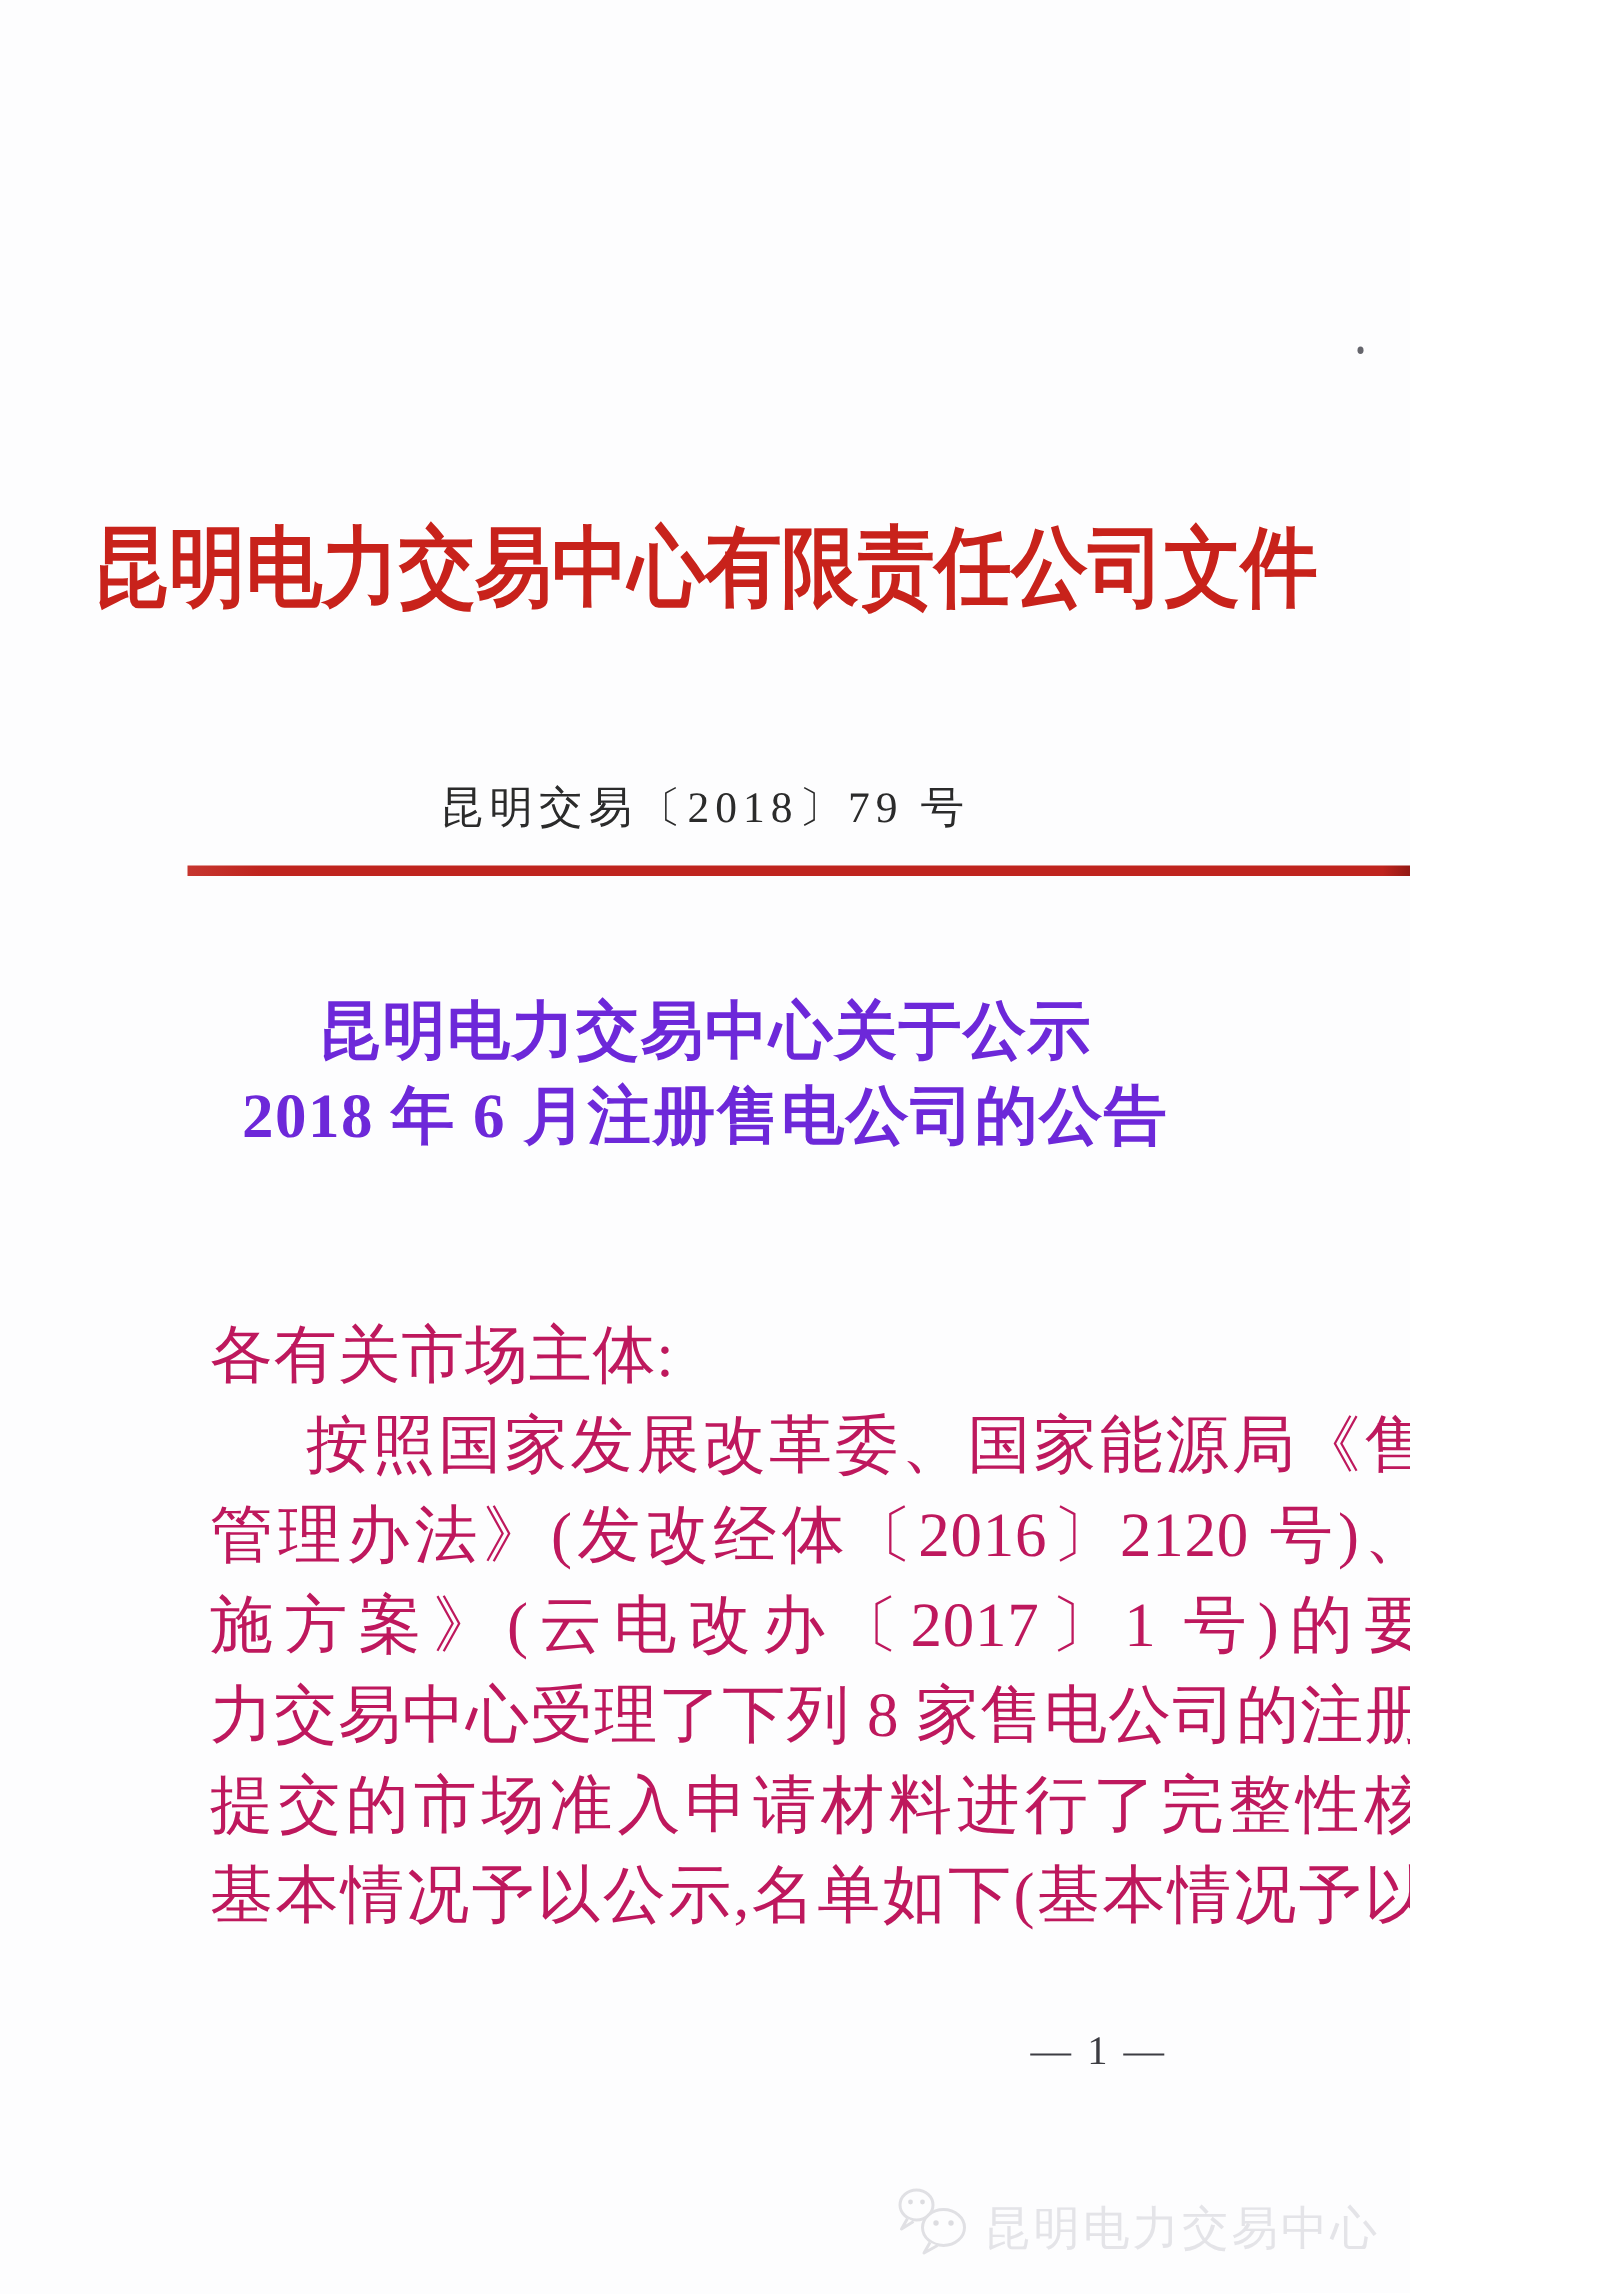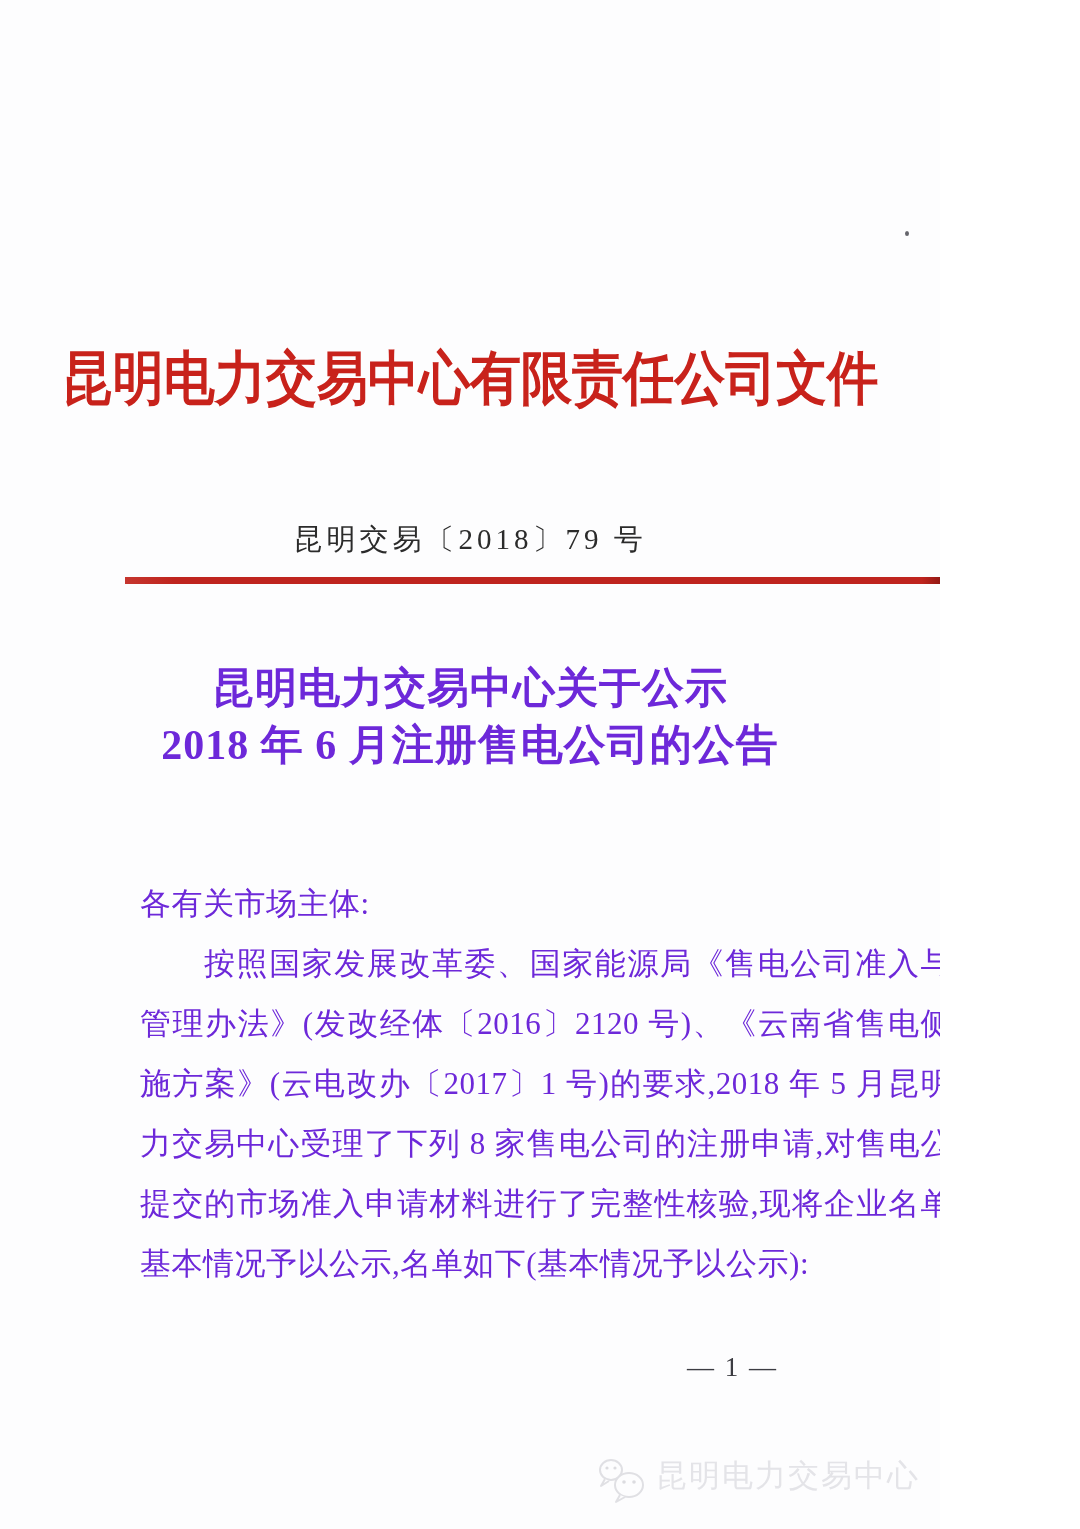--- a/index.html
+++ b/index.html
@@ -59,22 +59,22 @@
     font-weight: bold;
     color: #6d28d9;
     letter-spacing: 1px;
   }
   
   .body-block {
     position: absolute;
     top: 874px;
     left: 140px;
     width: 812px;
-    font-size: 31px;
-    color: #6d28d9;
+    font-size: 42px;
+    color: #be185d;
     letter-spacing: 0.5px;
   }
   .body-line {
     line-height: 60px;
     height: 60px;
     text-align: justify;
     overflow: hidden;
   }
   .body-line.fill { text-align-last: justify; }
   .body-line.indent { text-indent: 64px; }
@@ -86,21 +86,21 @@
     font-size: 27px;
     color: #3c3c42;
     letter-spacing: 2px;
   }
   
   .watermark {
     position: absolute;
     top: 1455px;
     right: 20px;
     display: flex;
-    align-items: flex-start;
+    align-items: flex-end;
     gap: 8px;
     color: #e4e4e8;
     font-size: 31px;
     letter-spacing: 2px;
     white-space: nowrap;
   }
   .watermark svg { display: block; }
   
   .speck {
     position: absolute;

